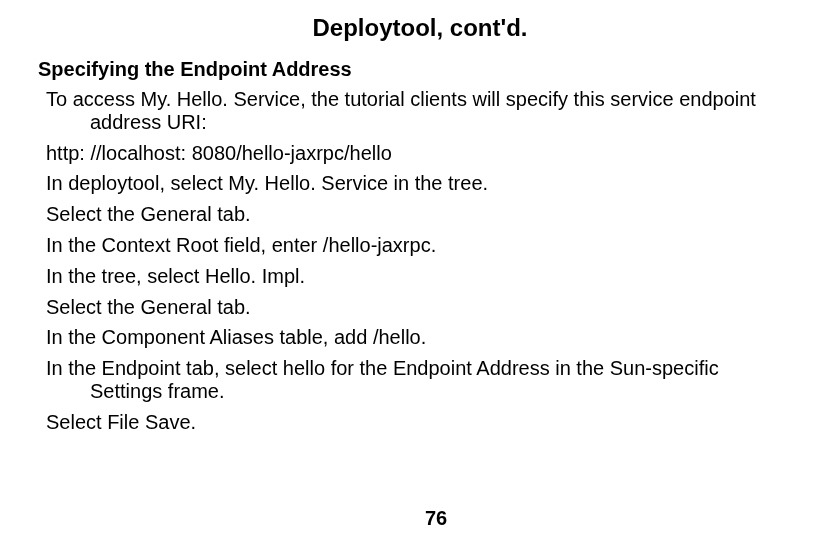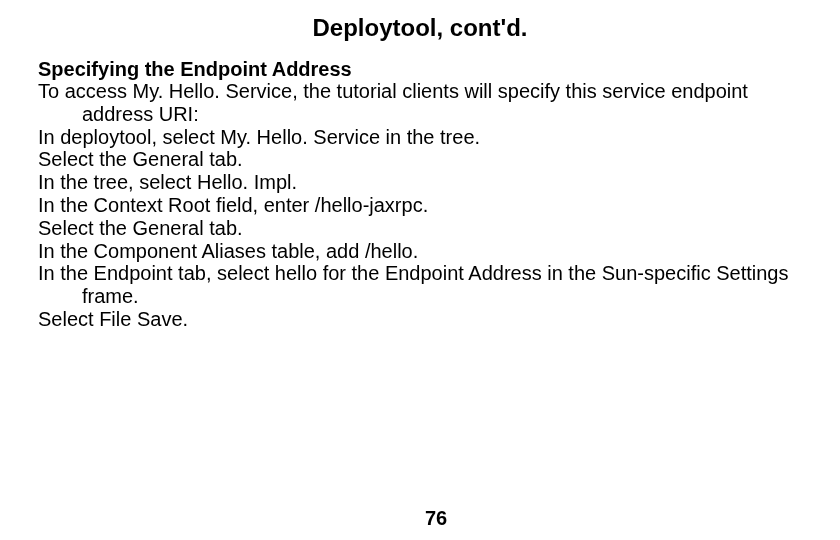--- a/index.html
+++ b/index.html
@@ -28,21 +28,21 @@
     font-weight: bold;
     font-size: 20px;
     margin: 0;
     line-height: 1.1;
   }
   .body-area {
     font-size: 20px;
     line-height: 1.14;
   }
   .para {
-    margin: 0;
+    margin: 8px;
     padding-left: 44px;
     text-indent: -44px;
   }
   .page-num {
     position: absolute;
     bottom: 10px;
     left: 16px;
     width: 100%;
     text-align: center;
     font-weight: bold;
@@ -51,24 +51,25 @@
 </style>
 </head>
 <body>
 
 <div class="slide">
   <h1 class="title">Deploytool, cont'd.</h1>
 
   <div class="body-area">
     <p class="subheading">Specifying the Endpoint Address</p>
     <p class="para">To access My. Hello. Service, the tutorial clients will specify this service endpoint address URI:</p>
+    <p class="para">http: //localhost: 8080/hello-jaxrpc/hello</p>
     <p class="para">In deploytool, select My. Hello. Service in the tree.</p>
     <p class="para">Select the General tab.</p>
+    <p class="para">In the Context Root field, enter /hello-jaxrpc.</p>
     <p class="para">In the tree, select Hello. Impl.</p>
-    <p class="para">In the Context Root field, enter /hello-jaxrpc.</p>
     <p class="para">Select the General tab.</p>
     <p class="para">In the Component Aliases table, add /hello.</p>
     <p class="para">In the Endpoint tab, select hello for the Endpoint Address in the Sun-specific Settings frame.</p>
     <p class="para">Select File Save.</p>
   </div>
 
   <div class="page-num">76</div>
 </div>
 
 </body></html>

